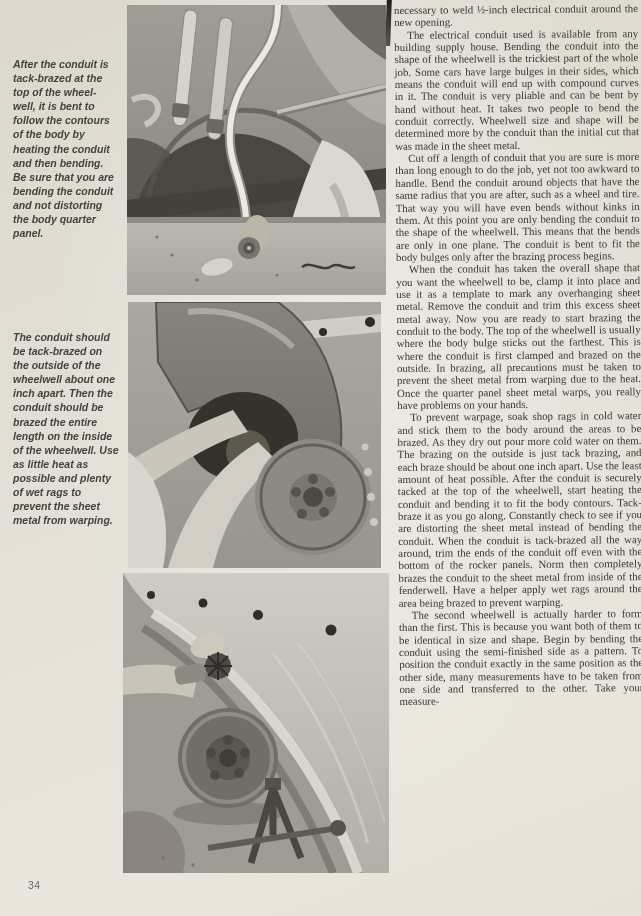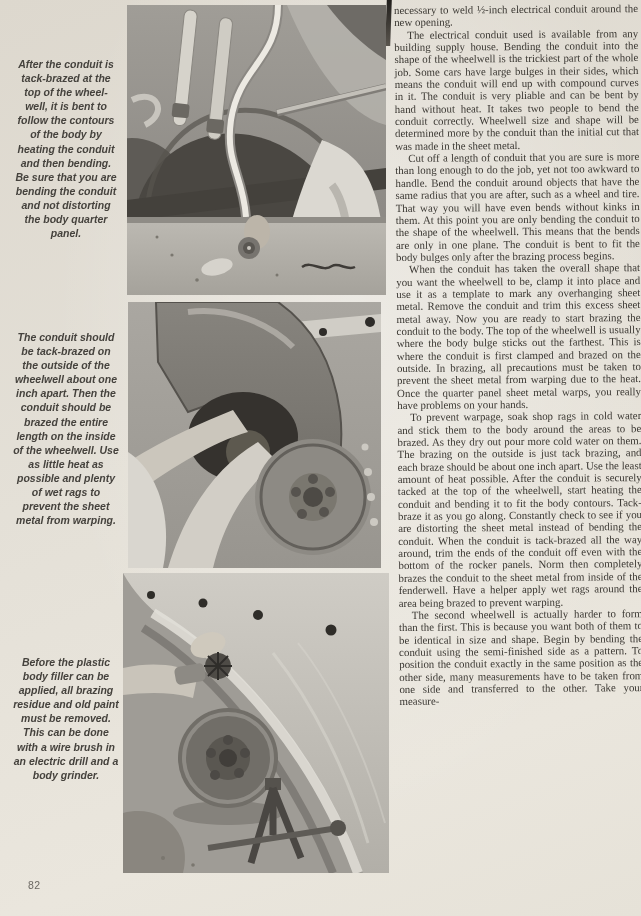--- a/index.html
+++ b/index.html
@@ -5,21 +5,21 @@
   html,body{margin:0;padding:0;background:#b8b4ab;}
   .page{
     position:relative;width:641px;height:916px;overflow:hidden;
     background:
       radial-gradient(ellipse at 55% 35%, rgba(255,255,255,.35), rgba(0,0,0,0) 60%),
       linear-gradient(160deg,#ddd8ce 0%,#e4e0d7 45%,#eae6dd 80%,#e6e2d8 100%);
     font-family:"Liberation Serif", serif;
   }
   
   .caption{
-    position:absolute;left:13px;width:106px;text-align:center;
+    position:absolute;left:13px;width:106px;text-align:left;
     font-family:"Liberation Sans", sans-serif;
     font-style:italic;font-weight:700;
     font-size:10.5px;line-height:14.1px;color:#45423d;
   }
   #cap1{top:57px;}
   #cap2{top:330px;}
   #cap3{top:655px;}
   
   .photo{position:absolute;display:block;}
   #photo1{left:127px;top:5px;width:259px;height:290px;}
@@ -176,26 +176,25 @@
       <path d="M150,215 L128,290 M150,215 L178,285 M150,215 L150,262" stroke="#4a4743" stroke-width="7" fill="none"></path>
     </g>
     <path d="M85,275 L215,255" stroke="#5e5b56" stroke-width="6"></path>
     <circle cx="215" cy="255" r="8" fill="#55524d"></circle>
     <circle cx="40" cy="285" r="2" fill="#7a776f"></circle>
       <circle cx="70" cy="292" r="1.8" fill="#7a776f"></circle>
   </svg>
 
   <div class="caption" id="cap1">After the conduit is tack-brazed at the top of the wheel-well, it is bent to follow the contours of the body by heating the conduit and then bending. Be sure that you are bending the conduit and not distorting the body quarter panel.</div>
   <div class="caption" id="cap2">The conduit should be tack-brazed on the outside of the wheelwell about one inch apart. Then the conduit should be brazed the entire length on the inside of the wheelwell. Use as little heat as possible and plenty of wet rags to prevent the sheet metal from warping.</div>
-  <div class="caption" id="cap3">Before the plastic body filler can be applied, all brazing residue and old paint must be removed. This can be done with a wire brush in an electric drill and a body grinder.</div>
 
   <div class="article">
     <p class="cont">necessary to weld ½-inch electrical conduit around the new opening.</p>
     <p>The electrical conduit used is available from any building supply house. Bending the conduit into the shape of the wheelwell is the trickiest part of the whole job. Some cars have large bulges in their sides, which means the conduit will end up with compound curves in it. The conduit is very pliable and can be bent by hand without heat. It takes two people to bend the conduit correctly. Wheelwell size and shape will be determined more by the conduit than the initial cut that was made in the sheet metal.</p>
     <p>Cut off a length of conduit that you are sure is more than long enough to do the job, yet not too awkward to handle. Bend the conduit around objects that have the same radius that you are after, such as a wheel and tire. That way you will have even bends without kinks in them. At this point you are only bending the conduit to the shape of the wheelwell. This means that the bends are only in one plane. The conduit is bent to fit the body bulges only after the brazing process begins.</p>
     <p>When the conduit has taken the overall shape that you want the wheelwell to be, clamp it into place and use it as a template to mark any overhanging sheet metal. Remove the conduit and trim this excess sheet metal away. Now you are ready to start brazing the conduit to the body. The top of the wheelwell is usually where the body bulge sticks out the farthest. This is where the conduit is first clamped and brazed on the outside. In brazing, all precautions must be taken to prevent the sheet metal from warping due to the heat. Once the quarter panel sheet metal warps, you really have problems on your hands.</p>
     <p>To prevent warpage, soak shop rags in cold water and stick them to the body around the areas to be brazed. As they dry out pour more cold water on them. The brazing on the outside is just tack brazing, and each braze should be about one inch apart. Use the least amount of heat possible. After the conduit is securely tacked at the top of the wheelwell, start heating the conduit and bending it to fit the body contours. Tack-braze it as you go along. Constantly check to see if you are distorting the sheet metal instead of bending the conduit. When the conduit is tack-brazed all the way around, trim the ends of the conduit off even with the bottom of the rocker panels. Norm then completely brazes the conduit to the sheet metal from inside of the fenderwell. Have a helper apply wet rags around the area being brazed to prevent warping.</p>
     <p>The second wheelwell is actually harder to form than the first. This is because you want both of them to be identical in size and shape. Begin by bending the conduit using the semi-finished side as a pattern. To position the conduit exactly in the same position as the other side, many measurements have to be taken from one side and transferred to the other. Take your measure-</p>
   </div>
 
-  <div class="page-number">82</div>
+  <div class="page-number">34</div>
 
 </div>
 
 </body></html>

